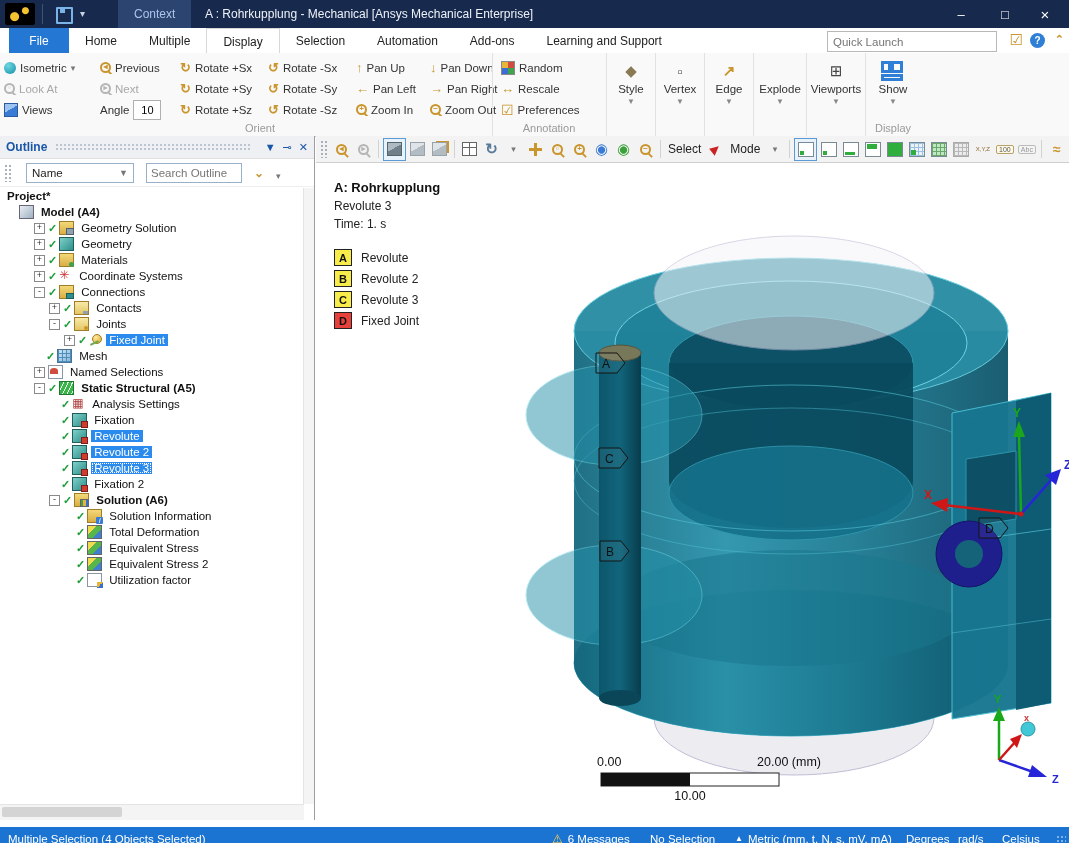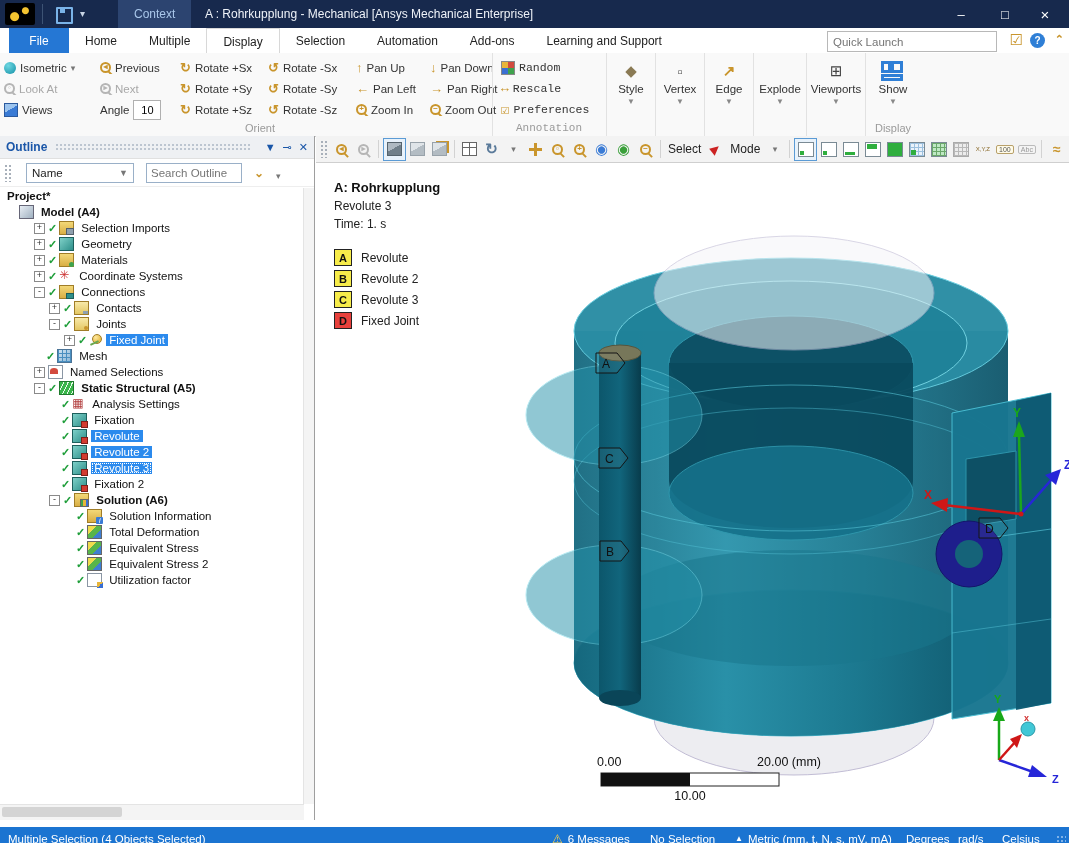--- a/index.html
+++ b/index.html
@@ -45,21 +45,21 @@
   .icon-iso{width:12px;height:12px;border-radius:50%;background:radial-gradient(circle at 35% 30%,#6fd8e2,#128fa6);flex:none;}
   .icon-caret{color:#777;font-size:9px;}
   .mag{position:relative;width:11px;height:11px;border:2px solid #c9952c;border-radius:50%;box-sizing:border-box;flex:none;}
   .mag::after{content:"";position:absolute;right:-4px;bottom:-3px;width:6px;height:2px;background:#c9952c;transform:rotate(45deg);}
   .mag .mg{position:absolute;left:0;top:-1px;width:7px;height:7px;font-size:8px;line-height:8px;text-align:center;color:#c9952c;font-weight:bold;}
   .mag.grayed{border-color:#b5b5b5;}.mag.grayed::after{background:#b5b5b5;}.mag.grayed .mg{color:#b5b5b5;}
   .rot{color:#c9952c;font-size:13px;font-weight:bold;line-height:12px;}
   .arr{color:#c9952c;font-size:13px;font-weight:bold;line-height:12px;}
   .icon-views{width:12px;height:12px;background:linear-gradient(150deg,#9cc4ee 0 45%,#3a7bd5 45%);border:1px solid #2b5a9e;flex:none;}
   .angle-input{width:22px;height:16px;border:1px solid #b0b0b0;background:#fff;font-size:11px;text-align:center;font-family:"Liberation Sans",sans-serif;}
-  .annotation{left:492px;width:104px;border-left:1px solid #e2e2e2;padding-left:8px;font-family:Liberation Mono, monospace;}
+  .annotation{left:492px;width:104px;border-left:1px solid #e2e2e2;padding-left:8px;}
   .icon-random{width:12px;height:12px;background:conic-gradient(#d24b3f 0 25%,#3fa34d 0 50%,#3a6fd2 0 75%,#e8b53a 0);border:1px solid #888;flex:none;}
   .icon-rescale{color:#c9952c;font-size:13px;font-weight:bold;}
   .icon-pref{color:#c9952c;font-size:14px;}
   .bigbtns{left:606px;right:0;display:flex;}
   .bigbtn{width:48px;border-left:1px solid #e2e2e2;display:flex;flex-direction:column;align-items:center;padding-top:6px;position:relative;}
   .bigbtn .bicon{height:24px;display:flex;align-items:center;justify-content:center;font-size:15px;}
   .bigbtn .blabel{font-size:11.5px;color:#333;}
   .bigbtn .bcaret{font-size:8px;color:#888;margin-top:2px;}
   .icon-style{color:#8a7a54;}
   .icon-vertex{color:#555;}
@@ -509,21 +509,21 @@
           <span class="tlabel">Project*</span>
         </div>
         <div class="trow bold" style="padding-left: 19px;">
           <span class="ti ti-model"></span>
           <span class="tlabel">Model (A4)</span>
         </div>
         <div class="trow" style="padding-left: 34px;">
           <span class="exp">+</span>
           <span class="chk">✓</span>
           <span class="ti ti-geoimp"></span>
-          <span class="tlabel">Selection Imports</span>
+          <span class="tlabel">Geometry Solution</span>
         </div>
         <div class="trow" style="padding-left: 34px;">
           <span class="exp">+</span>
           <span class="chk">✓</span>
           <span class="ti ti-geometry"></span>
           <span class="tlabel">Geometry</span>
         </div>
         <div class="trow" style="padding-left: 34px;">
           <span class="exp">+</span>
           <span class="chk">✓</span>

